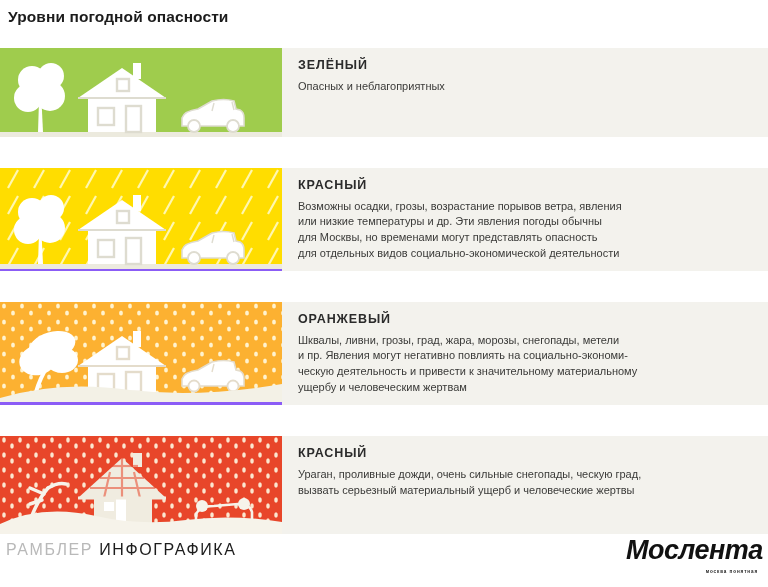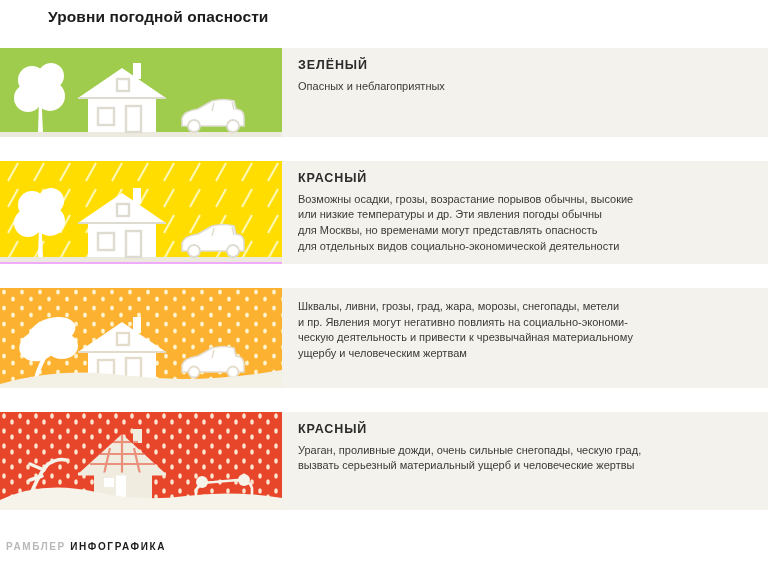--- a/index.html
+++ b/index.html
@@ -18,37 +18,36 @@
 
   .page-title {
     position: absolute;
     left: 8px;
     top: 8px;
     font-size: 15.5px;
     font-weight: bold;
     color: #1c1c1c;
     letter-spacing: 0.1px;
     white-space: nowrap;
-    margin-left: 40px;
   }
 
   .levels {
     position: absolute;
     left: 0;
     top: 48px;
     width: 768px;
   }
 
   .level-row {
     position: relative;
     width: 768px;
-    margin-bottom: 24px;
+    margin-bottom: 31px;
     display: flex;
     align-items: stretch;
-    background: #f0abfc;
+    background: #8b5cf6;
   }
 
   .illus {
     position: relative;
     width: 282px;
     flex: 0 0 282px;
     overflow: hidden;
   }
   .illus svg { display: block; width: 282px; height: 100%; }
 
@@ -85,22 +84,22 @@
     position: absolute;
     left: 0;
     bottom: 0;
     width: 768px;
     height: 60px;
   }
   .credit {
     position: absolute;
     left: 6px;
     top: 14px;
-    font-size: 10px;
-    font-weight: bold;
+    font-size: 16px;
+    font-weight: normal;
     letter-spacing: 1.6px;
   }
   .credit .rambler { color: #b9b9b9; }
   .credit .info { color: #1c1c1c; }
 
   .brand {
     position: absolute;
     right: 4px;
     top: 6px;
     width: 140px;
@@ -205,21 +204,21 @@
           <circle cx="194" cy="90" r="6"></circle>
           <circle cx="233" cy="90" r="6"></circle>
         </g>
         <line x1="214" y1="67" x2="212" y2="75" stroke="#dedcd0" stroke-width="1.4"></line>
         <line x1="232" y1="66" x2="234" y2="74" stroke="#dedcd0" stroke-width="1.4"></line>
       </svg>
     </div>
     <div class="txt">
       <div class="lvl-name">КРАСНЫЙ</div>
       <div class="lvl-desc">
-        <span>Возможны осадки, грозы, возрастание порывов обычны, высокие</span>
+        <span>Возможны осадки, грозы, возрастание порывов ветра, явления</span>
         <span>или низкие температуры и др. Эти явления погоды обычны</span>
         <span>для Москвы, но временами могут представлять опасность</span>
         <span>для отдельных видов социально-экономической деятельности</span>
       </div>
     </div>
   </div>
 
   <div class="level-row row-orange">
     <div class="illus">
       <svg viewBox="0 0 282 100" preserveAspectRatio="none" aria-hidden="true">
@@ -255,24 +254,25 @@
         <g fill="#ffffff" stroke="#e4dccb" stroke-width="1.8">
           <circle cx="194" cy="84" r="5.5"></circle>
           <circle cx="233" cy="84" r="5.5"></circle>
         </g>
         <line x1="214" y1="62" x2="212" y2="70" stroke="#e4dccb" stroke-width="1.4"></line>
 
         <path d="M0,100 L0,96 Q60,78 130,88 Q200,96 282,82 L282,100 Z" fill="#f3f1e6"></path>
       </svg>
     </div>
     <div class="txt">
+      <div class="lvl-name">ОРАНЖЕВЫЙ</div>
       <div class="lvl-desc">
         <span>Шквалы, ливни, грозы, град, жара, морозы, снегопады, метели</span>
         <span>и пр. Явления могут негативно повлиять на социально-экономи-</span>
-        <span>ческую деятельность и привести к чрезвычайная материальному</span>
+        <span>ческую деятельность и привести к значительному материальному</span>
         <span>ущербу и человеческим жертвам</span>
       </div>
     </div>
   </div>
 
   <div class="level-row row-red">
     <div class="illus">
       <svg viewBox="0 0 282 98" preserveAspectRatio="none" aria-hidden="true">
         <defs>
           <pattern id="snowPatRed" width="16" height="15" patternUnits="userSpaceOnUse">
@@ -329,13 +329,19 @@
     </div>
   </div>
 
 </div>
 
 <div class="footer">
   <div class="credit">
     <span class="rambler">РАМБЛЕР</span>
     <span class="info">ИНФОГРАФИКА</span>
   </div>
+  <div class="brand">
+    <svg width="140" height="34" viewBox="0 0 140 34" aria-hidden="true">
+      <text x="2" y="26" font-family="'Liberation Sans', sans-serif" font-size="27" font-weight="bold" font-style="italic" fill="#111111" letter-spacing="-0.5">Мослента</text>
+    </svg>
+    <div class="brand-tag">москва понятная</div>
+  </div>
 </div>
 
 </body></html>

